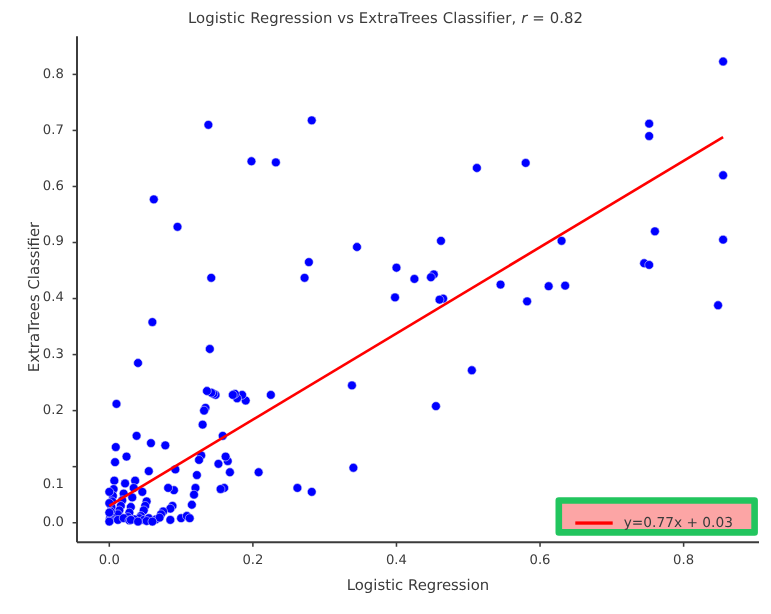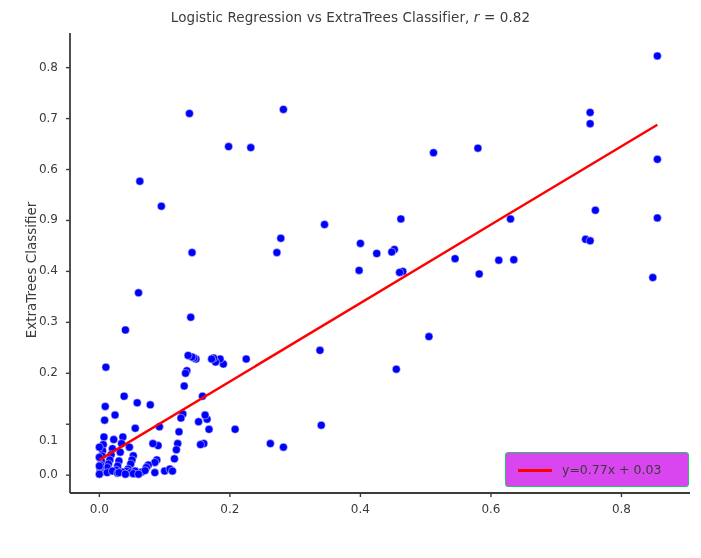--- a/index.html
+++ b/index.html
@@ -70,23 +70,23 @@
   .xtick-label {
     text-align: center;
     width: 46px;
   }
   #legend-box {
     position: absolute;
     left: 505px;
     top: 452px;
     width: 184px;
     height: 35px;
-    border: 1px solid #22c55e;
+    border: 6px solid #22c55e;
     border-radius: 3px;
-    background: #d946ef;
+    background: #fca5a5;
     box-sizing: border-box;
   }
   #legend-line {
     position: absolute;
     left: 12px;
     top: 16px;
     width: 34px;
     height: 2.6px;
     background: #ff0000;
   }
@@ -281,19 +281,20 @@
     </div>
   <div id="xtick-labels">
       <div class="tick-label xtick-label" style="left: 76.3684px; top: 502px;">0.0</div>
       <div class="tick-label xtick-label" style="left: 206.895px; top: 502px;">0.2</div>
       <div class="tick-label xtick-label" style="left: 337.421px; top: 502px;">0.4</div>
       <div class="tick-label xtick-label" style="left: 467.947px; top: 502px;">0.6</div>
       <div class="tick-label xtick-label" style="left: 598.474px; top: 502px;">0.8</div>
     </div>
 
   <div id="ylabel">ExtraTrees Classifier</div>
+  <div id="xlabel">Logistic Regression</div>
 
   <div id="legend-box">
     <div id="legend-line" style="background: rgb(255, 0, 0);"></div>
     <div id="legend-text">y=0.77x + 0.03</div>
   </div>
 
 </div>
 
 </body></html>

